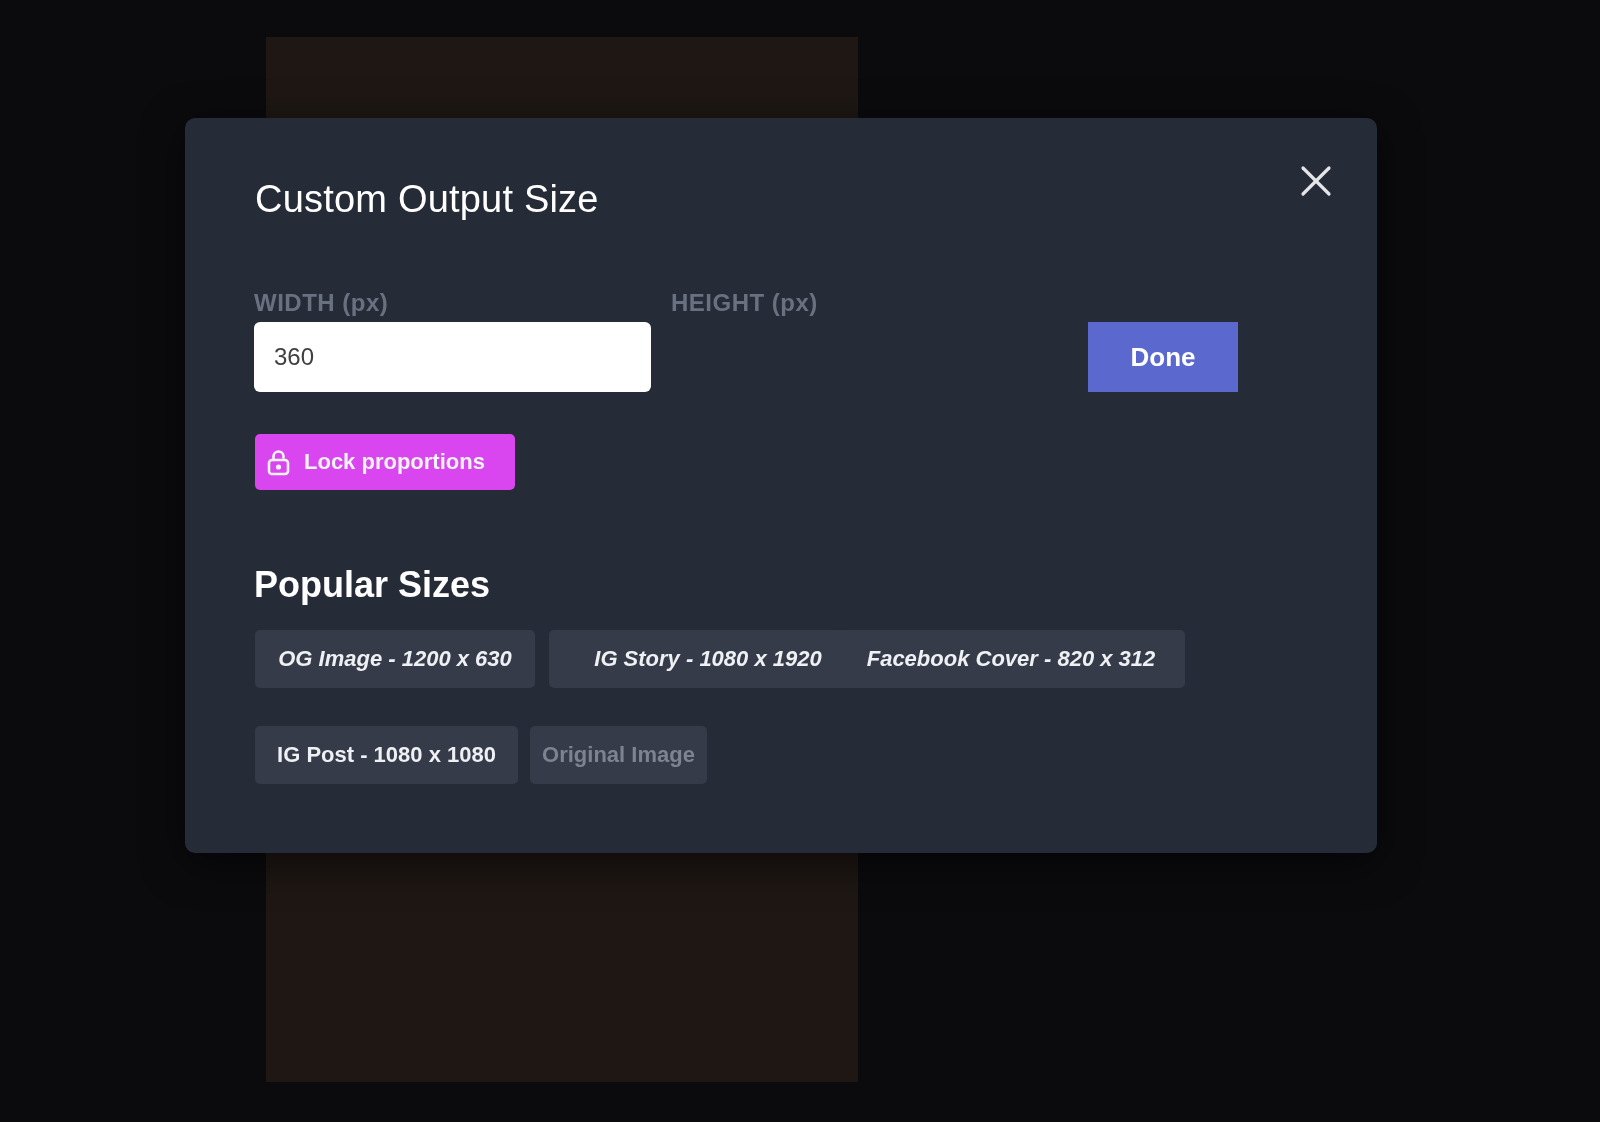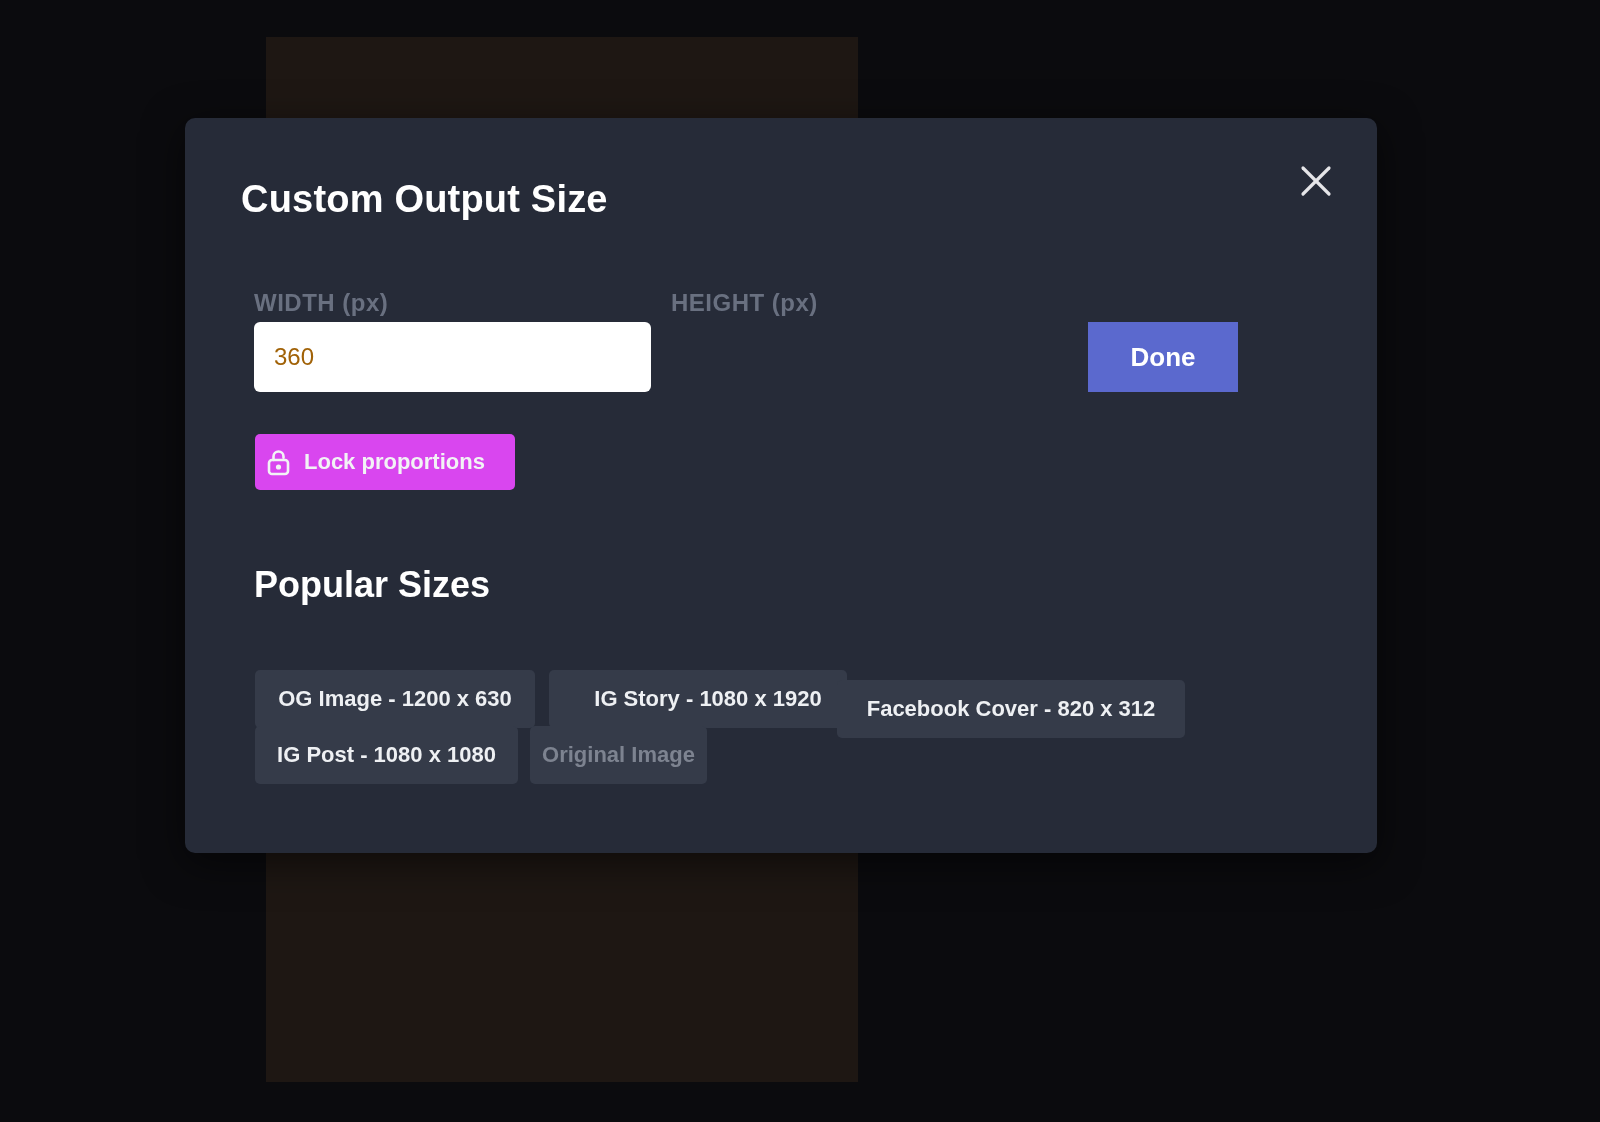--- a/index.html
+++ b/index.html
@@ -32,23 +32,23 @@
   .close-btn {
     position: absolute;
     top: 44px; right: 42px;
     width: 38px; height: 38px;
     cursor: pointer;
     display: flex; align-items: center; justify-content: center;
   }
 
   .modal-title {
     position: absolute;
-    left: 56px; top: 60px;
+    left: 70px; top: 60px;
     font-size: 38px;
-    font-weight: 700;
+    font-weight: 400;
     color: #ffffff;
     letter-spacing: 0.2px;
     white-space: nowrap;
   }
 
   .field-label {
     position: absolute;
     top: 156px;
     font-size: 24px;
     font-weight: 600;
@@ -60,21 +60,21 @@
   .field-label.width  { left: 69px; }
   .field-label.height { left: 486px; }
 
   .size-input {
     position: absolute;
     top: 204px;
     height: 70px;
     border: none;
     border-radius: 6px;
     background: #ffffff;
-    color: #a16207;
+    color: #404040;
     font-family: "Liberation Sans", sans-serif;
     font-size: 24px;
     padding: 0 0 0 20px;
     box-sizing: border-box;
     outline: none;
   }
   .size-input.width  { left: 69px;  width: 397px; }
   .size-input.height { left: 486px; width: 398px; }
 
   .done-btn {
@@ -128,25 +128,25 @@
     display: flex;
     align-items: center;
     justify-content: center;
     color: #eef0f3;
     font-size: 22px;
     font-weight: 600;
     white-space: nowrap;
     cursor: pointer;
     box-sizing: border-box;
   }
-  .chip.row1 { top: 552px; }
+  .chip.row1 { top: 512px; font-style: italic; }
   .chip.row2 { top: 608px; }
   .chip.og       { left: 70px;  width: 280px; }
   .chip.igstory  { left: 364px; width: 298px; padding-left: 20px; }
-  .chip.fbcover  { left: 652px; width: 348px; margin-top: 10px; }
+  .chip.fbcover  { left: 652px; width: 348px; }
   .chip.igpost   { left: 70px;  width: 263px; }
   .chip.original { left: 345px; width: 177px; color: #7d8390; cursor: default; }
 
   svg { display: block; }
 </style>
 </head>
 <body>
 
 <div class="stage">
 

